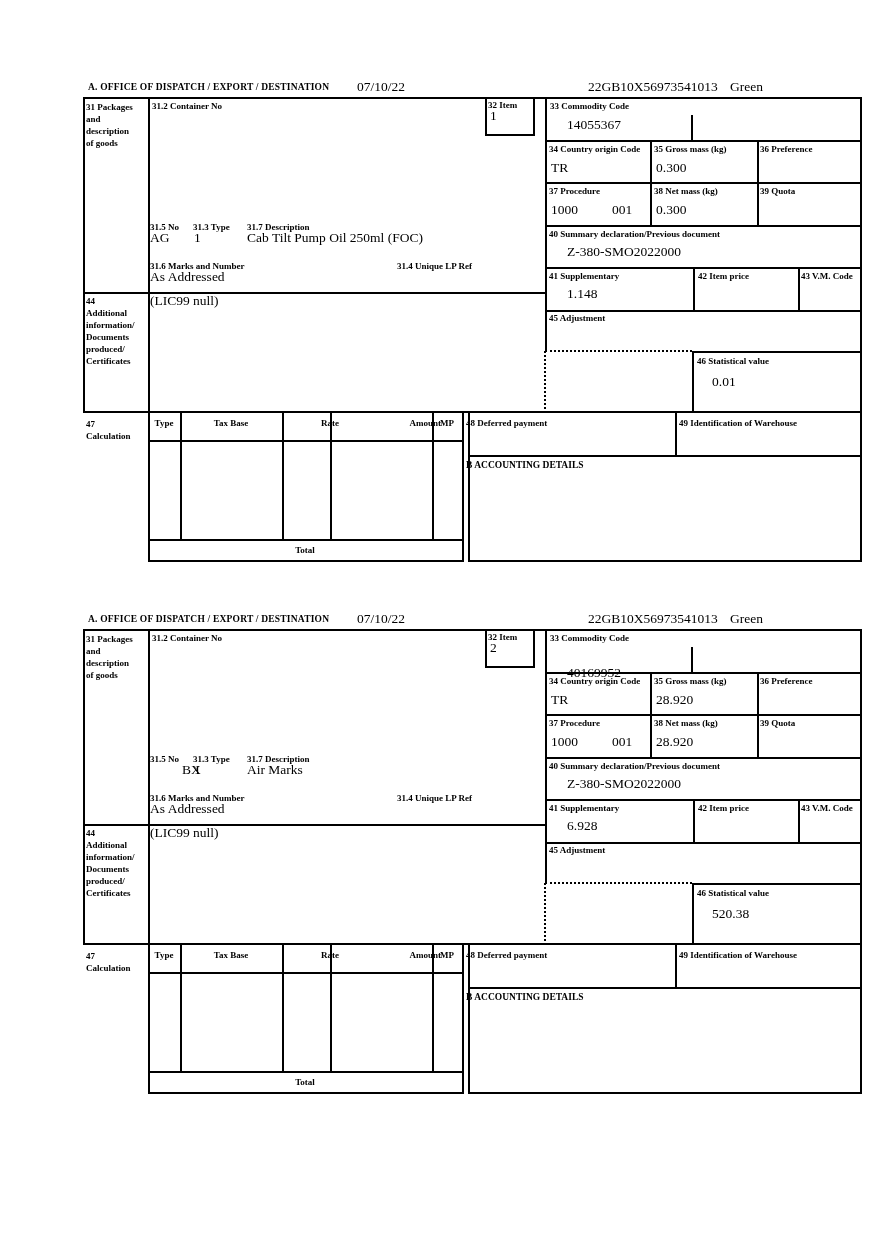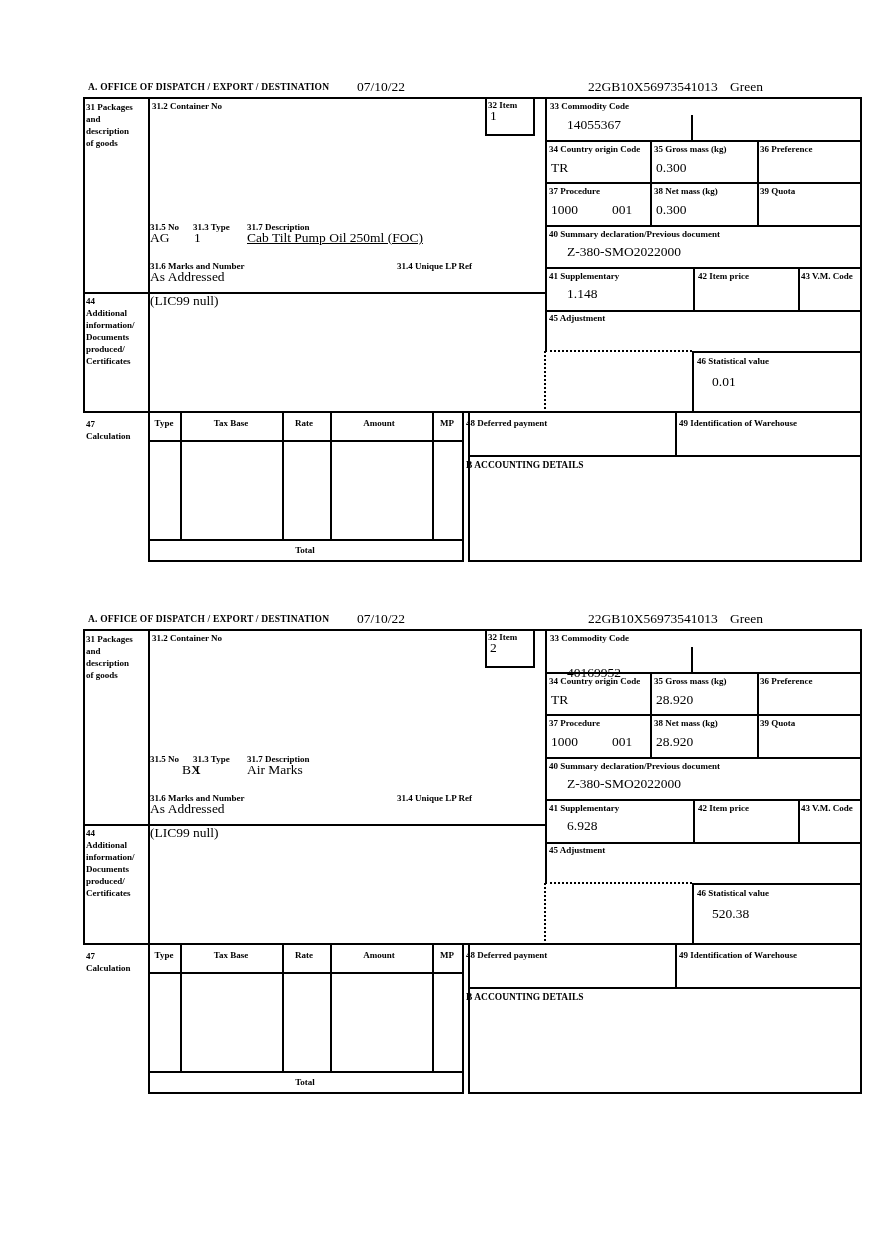--- a/index.html
+++ b/index.html
@@ -11,21 +11,21 @@
   .dot-h{position:absolute;border-top:2px dotted #000;background:none;height:0;}
   .dot-v{position:absolute;border-left:2px dotted #000;background:none;width:0;}
   .lbl{font-weight:bold;font-size:9px;line-height:10px;}
   .lbl12{font-weight:bold;font-size:9px;line-height:12px;}
   .val{font-size:13.5px;line-height:14px;}
   .hdr{font-weight:bold;font-size:9.5px;letter-spacing:.2px;}
   .hval{font-size:13.5px;}
   .box{position:absolute;border:2px solid #000;box-sizing:border-box;}
   .itembox{position:absolute;border:2px solid #000;border-top:none;box-sizing:border-box;}
   .ctr{text-align:center;}
-  .rgt{text-align:center;}
+  .rgt{text-align:right;padding-left:13px;}
 </style>
 </head>
 <body>
 
 <div id="page">
     <div class="block" style="top: 79px;">
 
   <span class="abs hdr" style="left:88px;top:3px;">A.  OFFICE OF DISPATCH / EXPORT / DESTINATION</span>
   <span class="abs hval" style="left:357px;top:0px;">07/10/22</span>
   <span class="abs hval" style="left:588px;top:0px;">22GB10X56973541013</span>
@@ -76,21 +76,21 @@
 
   <span class="abs lbl" style="left:152px;top:22px;">31.2 Container No</span>
   <span class="abs lbl" style="left:488px;top:21px;">32 Item</span>
   <span class="abs val" style="left:490px;top:30px;">1</span>
 
   <span class="abs lbl" style="left:150px;top:143px;">31.5 No</span>
   <span class="abs lbl" style="left:193px;top:143px;">31.3 Type</span>
   <span class="abs lbl" style="left:247px;top:143px;">31.7 Description</span>
   <span class="abs val" style="left:150px;top:152px;">AG</span>
   <span class="abs val" style="left:194px;top:152px;">1</span>
-  <span class="abs val" style="left:247px;top:152px;text-decoration:underline;">Cab Tilt Pump Oil 250ml (FOC)</span>
+  <span class="abs val" style="left:247px;top:152px;">Cab Tilt Pump Oil 250ml (FOC)</span>
 
   <span class="abs lbl" style="left:150px;top:182px;">31.6 Marks and Number</span>
   <span class="abs lbl" style="left:397px;top:182px;">31.4 Unique LP Ref</span>
   <span class="abs val" style="left:150px;top:191px;">As Addressed</span>
 
   <div class="abs lbl12" style="left:86px;top:216px;">
     <div>44</div>
     <div>Additional</div>
     <div>information/</div>
     <div>Documents</div>

